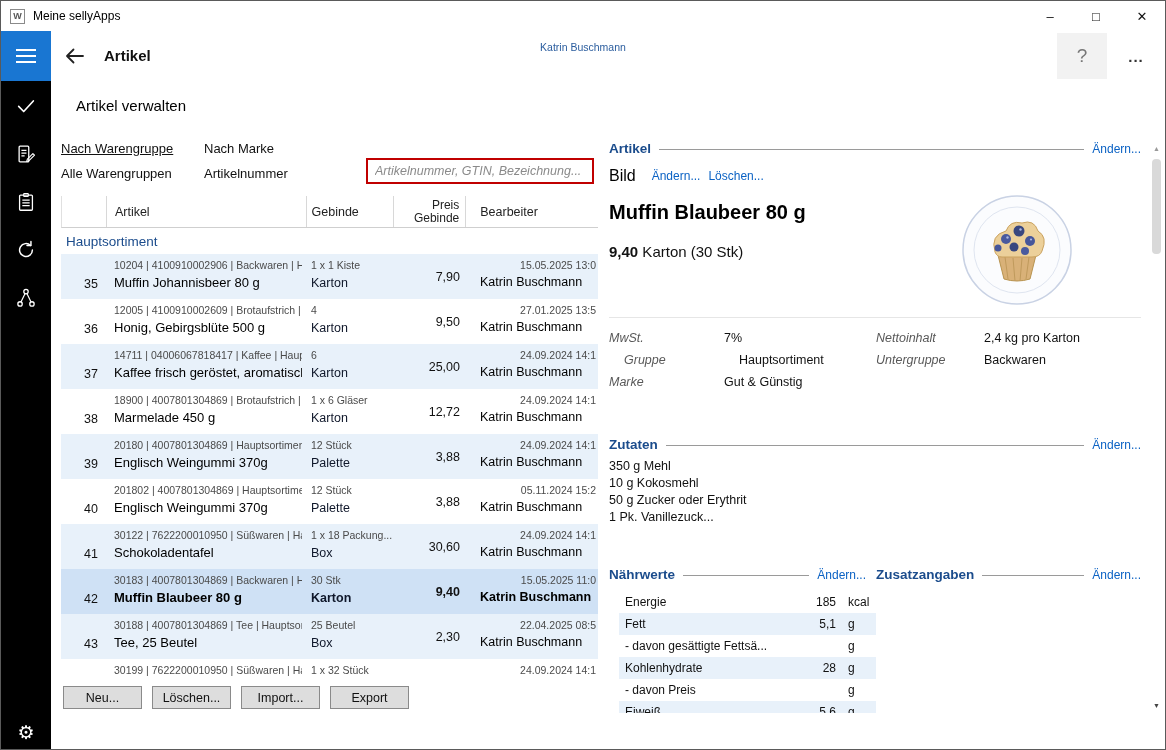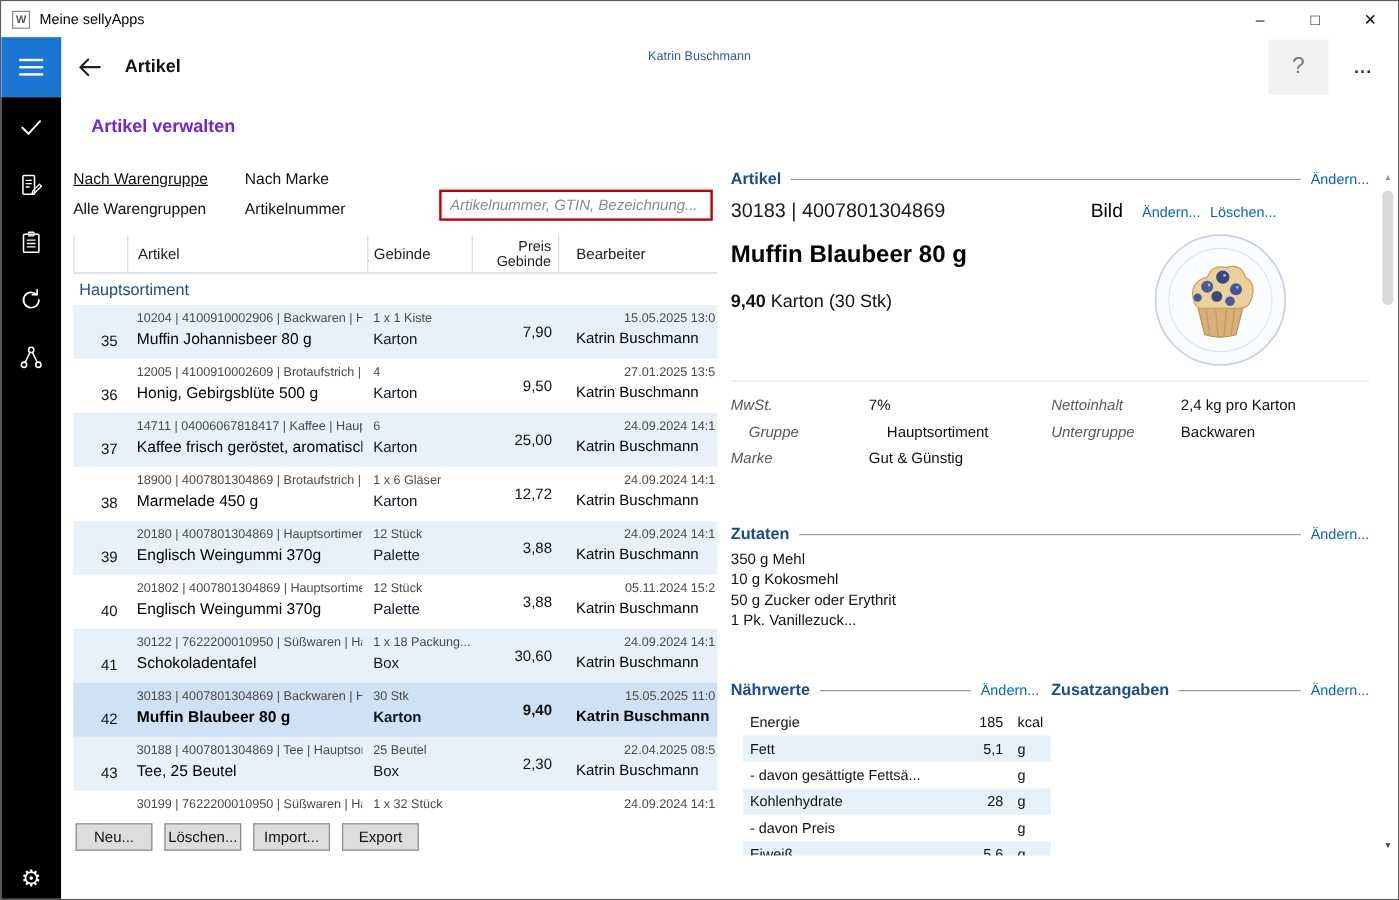--- a/index.html
+++ b/index.html
@@ -34,21 +34,21 @@
   
   .sidebar { position:absolute; left:0; top:80px; width:50px; height:670px; background:#000; }
   .side-icons { position:absolute; top:13px; left:0; width:50px; display:flex; flex-direction:column; align-items:center; gap:24px; }
   .sicon { width:24px; height:24px; display:flex; align-items:center; justify-content:center; cursor:pointer; }
   .sicon svg { width:22px; height:22px; }
   .gearwrap { position:absolute; bottom:8px; left:0; width:50px; display:flex; justify-content:center; }
   .gear { color:#fff; font-size:19px; cursor:pointer; font-family:"DejaVu Sans", sans-serif; }
 
   
   .content { position:absolute; left:50px; top:80px; width:1116px; height:670px; background:#fff; }
-  .section-title { position:absolute; left:25px; top:16px; font-size:15px; font-weight:700; color:#6d28d9; }
+  .section-title { position:absolute; left:25px; top:16px; font-size:15px; font-weight:400; color:#000000; }
 
   
   .f-tab1 { position:absolute; left:10px; top:60px; font-size:13px; color:#111; text-decoration:underline; cursor:pointer; }
   .f-tab2 { position:absolute; left:153px; top:60px; font-size:13px; color:#111; cursor:pointer; }
   .f-sel1 { position:absolute; left:10px; top:85px; font-size:13px; color:#111; cursor:pointer; }
   .f-sel2 { position:absolute; left:153px; top:85px; font-size:13px; color:#111; cursor:pointer; }
   .searchbox { position:absolute; left:315px; top:77px; width:228px; height:26px; border:2px solid #c00000;
                font-size:12.5px; padding:0 7px; outline:none; color:#222; font-family:"Liberation Sans", sans-serif; }
   .searchbox::placeholder { font-style:italic; color:#8a8a8a; }
 
@@ -74,21 +74,21 @@
   .c-bea { width:132px; padding:5px 0 0 0; overflow:hidden; }
   .meta { font-size:10.5px; color:#4a4a4a; white-space:nowrap; overflow:hidden; }
   .nm  { font-size:13px; color:#000; margin-top:4px; white-space:nowrap; overflow:hidden; }
   .nm2 { font-size:12.5px; color:#0f172a; margin-top:5px; white-space:nowrap; overflow:hidden; }
   .nm3 { font-size:12.5px; color:#000; margin-top:4px; padding-left:14px; white-space:nowrap; overflow:hidden; }
   .dt { text-align:right; padding-right:2px; }
   .sel .nm, .sel .nm2, .sel .nm3, .sel .c-pr { font-weight:700; }
 
   
   .btnrow { position:absolute; left:12px; top:605px; display:flex; gap:10px; }
-  .gbtn { width:64px; height:23px; background:#dddddd; border:1px solid #8a8a8a; font-size:12.5px; color:#111;
+  .gbtn { width:79px; height:23px; background:#dddddd; border:1px solid #8a8a8a; font-size:12.5px; color:#111;
           font-family:"Liberation Sans", sans-serif; cursor:pointer; }
 
   
   .detail { position:absolute; left:558px; top:60px; width:532px; height:580px; }
   .sec { display:flex; align-items:center; gap:8px; }
   .sec .t { color:var(--headblue); font-weight:700; font-size:13.5px; white-space:nowrap; }
   .sec .rule { flex:1; border-top:1px solid #9a9a9a; margin-top:2px; }
   .lnk { color:var(--link); font-size:12px; white-space:nowrap; cursor:pointer; }
   .sec-artikel { position:absolute; left:0; top:0; width:532px; }
   .idrow { position:absolute; left:0; top:26px; width:532px; display:flex; align-items:center; }
@@ -404,21 +404,20 @@
 
     <div class="detail">
 
       <div class="sec sec-artikel">
         <span class="t">Artikel</span>
         <span class="rule"></span>
         <span class="lnk">Ändern...</span>
       </div>
 
       <div class="idrow">
-        <span class="idtext">30183 | 4007801304869</span>
         <span class="bildsec">
           <span class="t">Bild</span>
           <span class="rule"></span>
           <span class="lnk">Ändern...</span>
           <span class="lnk">Löschen...</span>
         </span>
       </div>
 
       <div class="art-name">Muffin Blaubeer 80 g</div>
 

